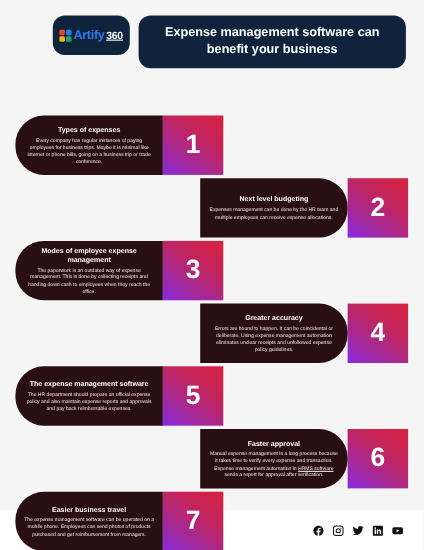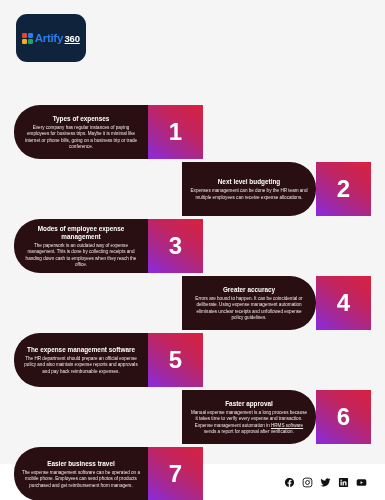--- a/index.html
+++ b/index.html
@@ -19,27 +19,28 @@
   
   .header {
     display: flex;
     align-items: flex-start;
     gap: 8px;
     padding: 14px 16px 0 16px;
   }
 
   .logo-box {
     width: 70px;
-    height: 48px;
+    height: 36px;
     background: #10233c;
     border-radius: 11px;
     display: flex;
     align-items: center;
     justify-content: center;
     flex: 0 0 auto;
+    margin-left: 32px;
   }
 
   .logo-inner {
     display: flex;
     align-items: center;
     gap: 1.5px;
   }
 
   .logo-mark {
     width: 11px;
@@ -195,20 +196,23 @@
       <div class="logo-mark">
         <span></span>
           <span></span>
           <span></span>
           <span></span>
       </div>
       <span class="logo-artify">Artify</span>
       <span class="logo-360">360</span>
     </div>
   </div>
+  <div class="title-box">
+    <div class="title-text">Expense management software can benefit your business</div>
+  </div>
 </div>
 
 <div class="content">
 
   <div class="row left">
     <div class="card">
       <div class="card-title">Types of expenses</div>
       <div class="card-body">Every company has regular instances of paying employees for business trips. Maybe it is minimal like internet or phone bills, going on a business trip or trade conference.</div>
     </div>
     <div class="numtile">1</div>

